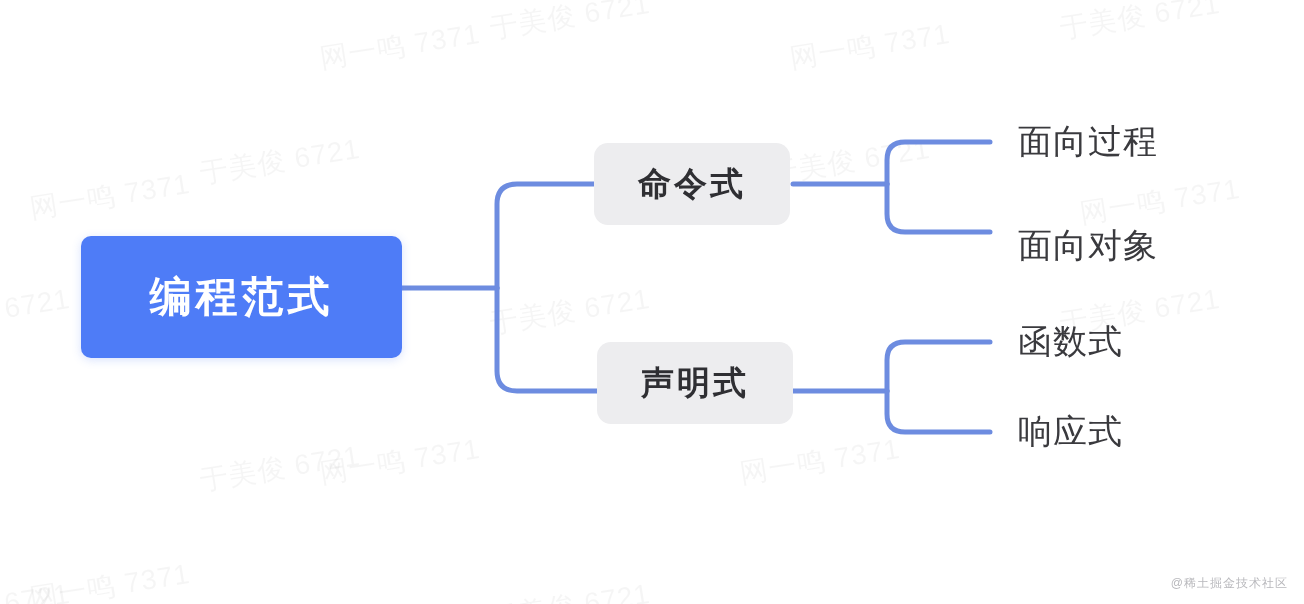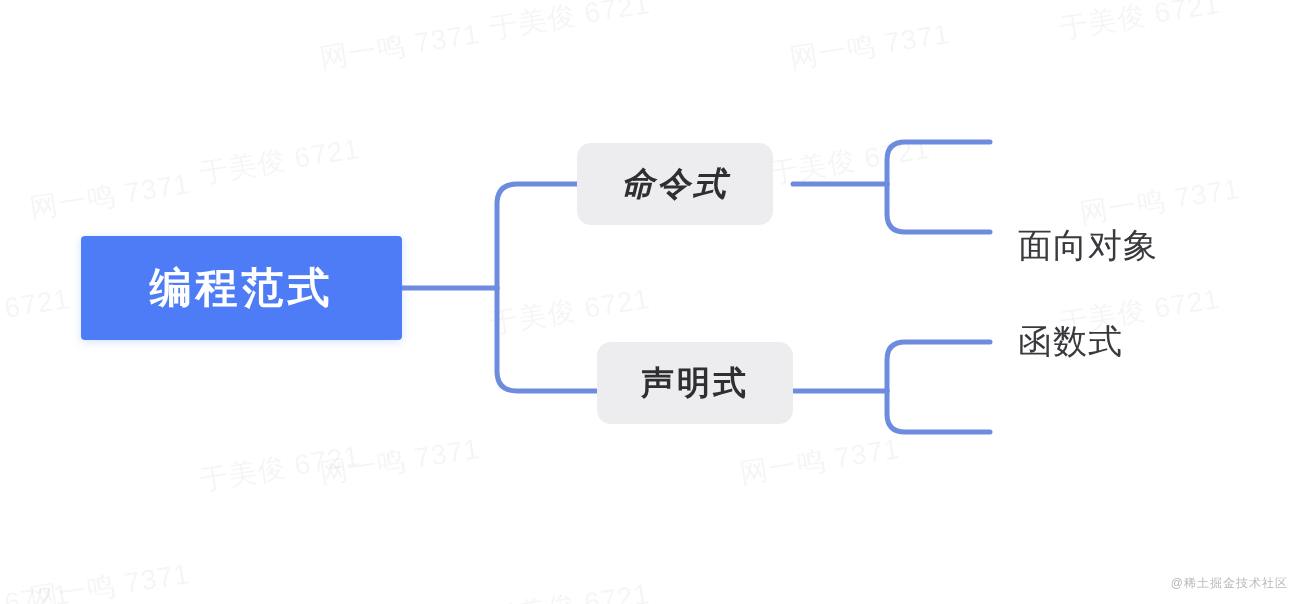--- a/index.html
+++ b/index.html
@@ -49,38 +49,38 @@
     display: flex;
     align-items: center;
     justify-content: center;
     box-sizing: border-box;
     z-index: 2;
   }
   .node-root {
     left: 81px;
     top: 236px;
     width: 321px;
-    height: 104px;
+    height: 122px;
     background: #4E7CF7;
-    border-radius: 4px;
+    border-radius: 10px;
     box-shadow: 0 2px 10px rgba(78,124,247,0.22);
   }
   .node-root .node-label {
     color: #ffffff;
     font-size: 42px;
     font-weight: 700;
     letter-spacing: 4px;
   }
   .node-branch {
     width: 196px;
     height: 82px;
     background: #EDEDEF;
     border-radius: 14px;
   }
-  .node-branch.b0 { left: 577px; top: 143px; font-style: italic; }
+  .node-branch.b0 { left: 594px; top: 143px; }
   .node-branch.b1 { left: 597px; top: 342px; }
   .node-branch .node-label {
     color: #2f2f33;
     font-size: 33px;
     font-weight: 700;
     letter-spacing: 3px;
   }
   .node-leaf {
     height: 46px;
     justify-content: flex-start;
@@ -156,22 +156,28 @@
     <span class="node-label">编程范式</span>
   </div>
 
   <div class="node node-branch b0">
     <span class="node-label">命令式</span>
   </div>
   <div class="node node-branch b1">
     <span class="node-label">声明式</span>
   </div>
 
+  <div class="node node-leaf leaf-l0">
+    <span class="node-label">面向过程</span>
+  </div>
   <div class="node node-leaf leaf-l1">
     <span class="node-label">面向对象</span>
   </div>
   <div class="node node-leaf leaf-l2">
     <span class="node-label">函数式</span>
+  </div>
+  <div class="node node-leaf leaf-l3">
+    <span class="node-label">响应式</span>
   </div>
 
   <div class="corner-wm">@稀土掘金技术社区</div>
 
 </div>
 
 </body></html>

